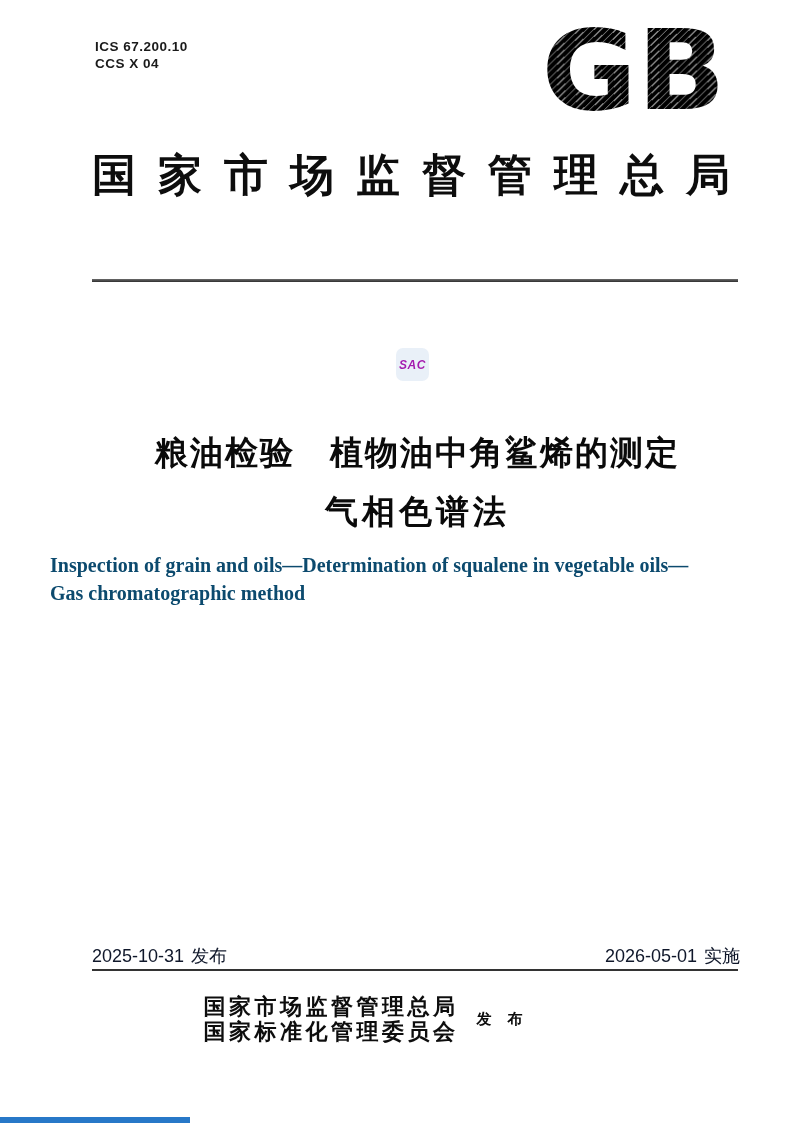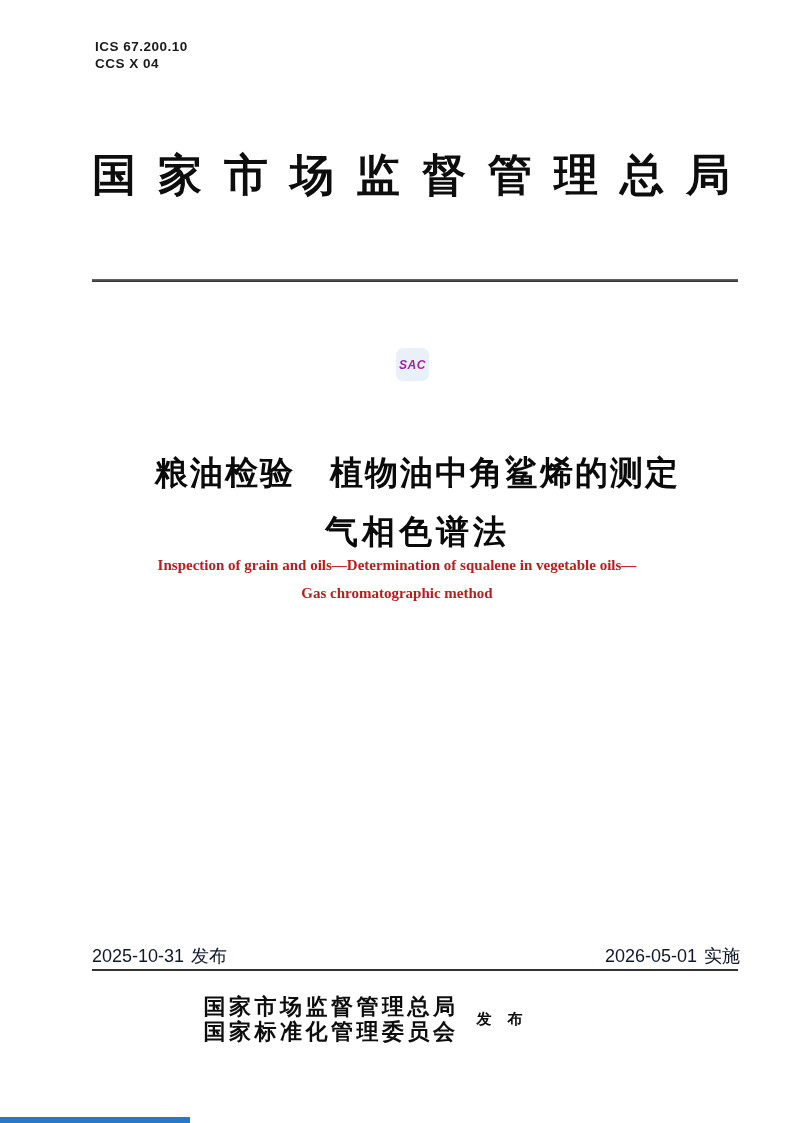--- a/index.html
+++ b/index.html
@@ -105,35 +105,34 @@
   
   .title-zh {
     position: absolute;
     left: 75px;
     top: 431px;
     width: 685px;
     text-align: center;
     font-weight: 700;
     color: #0a0a0a;
   }
-  .title-zh .zh-line1 { font-size: 33px; letter-spacing: 2px; margin-top: 20px; }
+  .title-zh .zh-line1 { font-size: 33px; letter-spacing: 2px; }
   .title-zh .zh-line2 { font-size: 33px; letter-spacing: 4px; margin-top: 14px; }
 
   
   .title-en {
     position: absolute;
     left: 50px;
     top: 551px;
     width: 694px;
-    text-align: center;
     font-family: "Liberation Serif", serif;
     font-weight: 700;
-    font-size: 15px;
+    font-size: 20px;
     line-height: 28px;
-    color: #b91c1c;
+    color: #0c4a6e;
   }
 
   
   .date-row {
     position: absolute;
     left: 92px;
     top: 944px;
     width: 648px;
     display: flex;
     justify-content: space-between;
@@ -184,20 +183,23 @@
 </head>
 <body>
 
 <div class="page">
 
   <div class="ics-block">
     <div>ICS  67.200.10</div>
     <div>CCS  X  04</div>
   </div>
 
+  <div class="gb-logo">
+    <span class="gb-text">GB</span>
+  </div>
 
   <div class="std-title">国家市场监督管理总局</div>
 
 
   <div class="rule rule-top"></div>
 
   <div class="sac-watermark">
     <span class="sac-text">SAC</span>
   </div>
 

